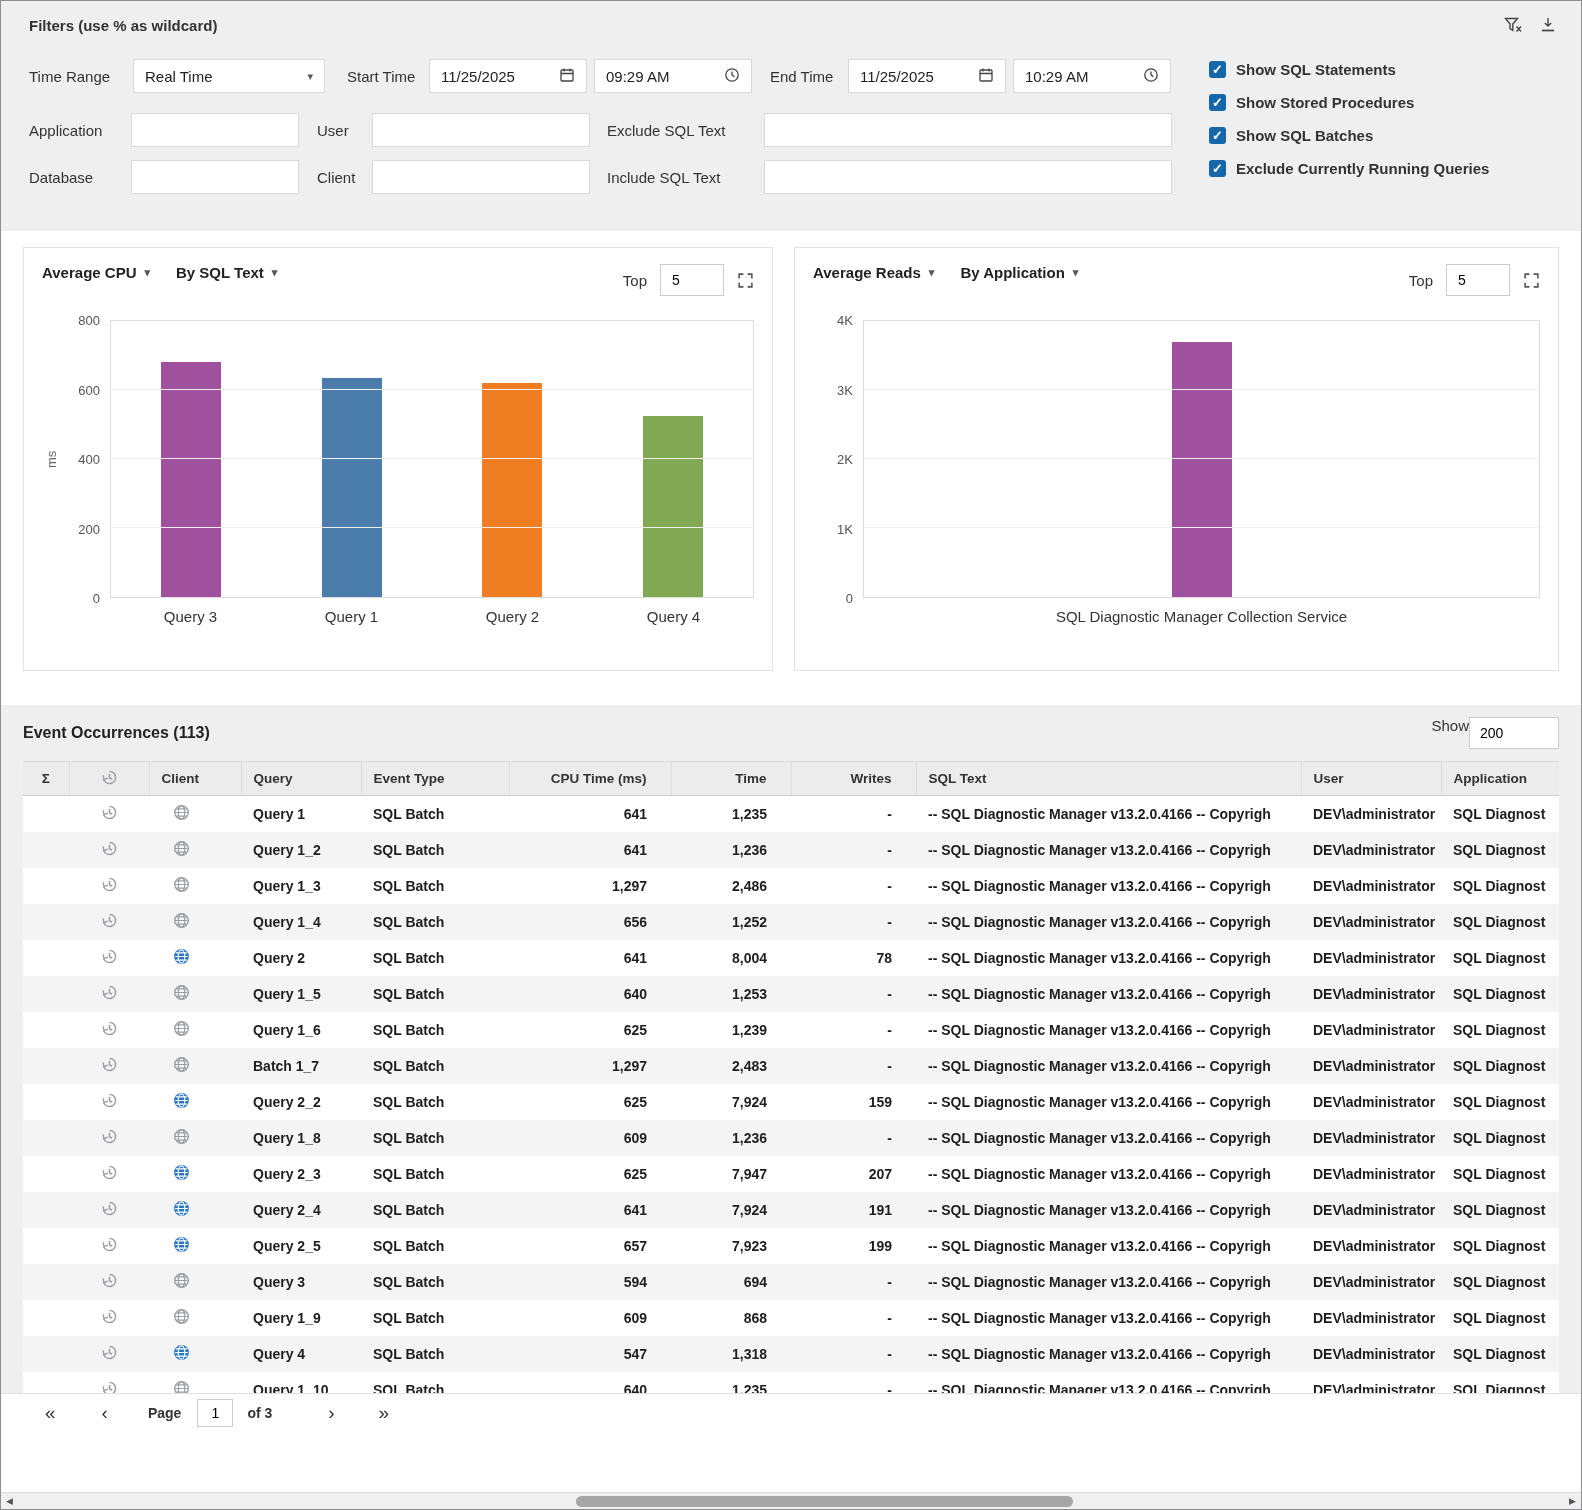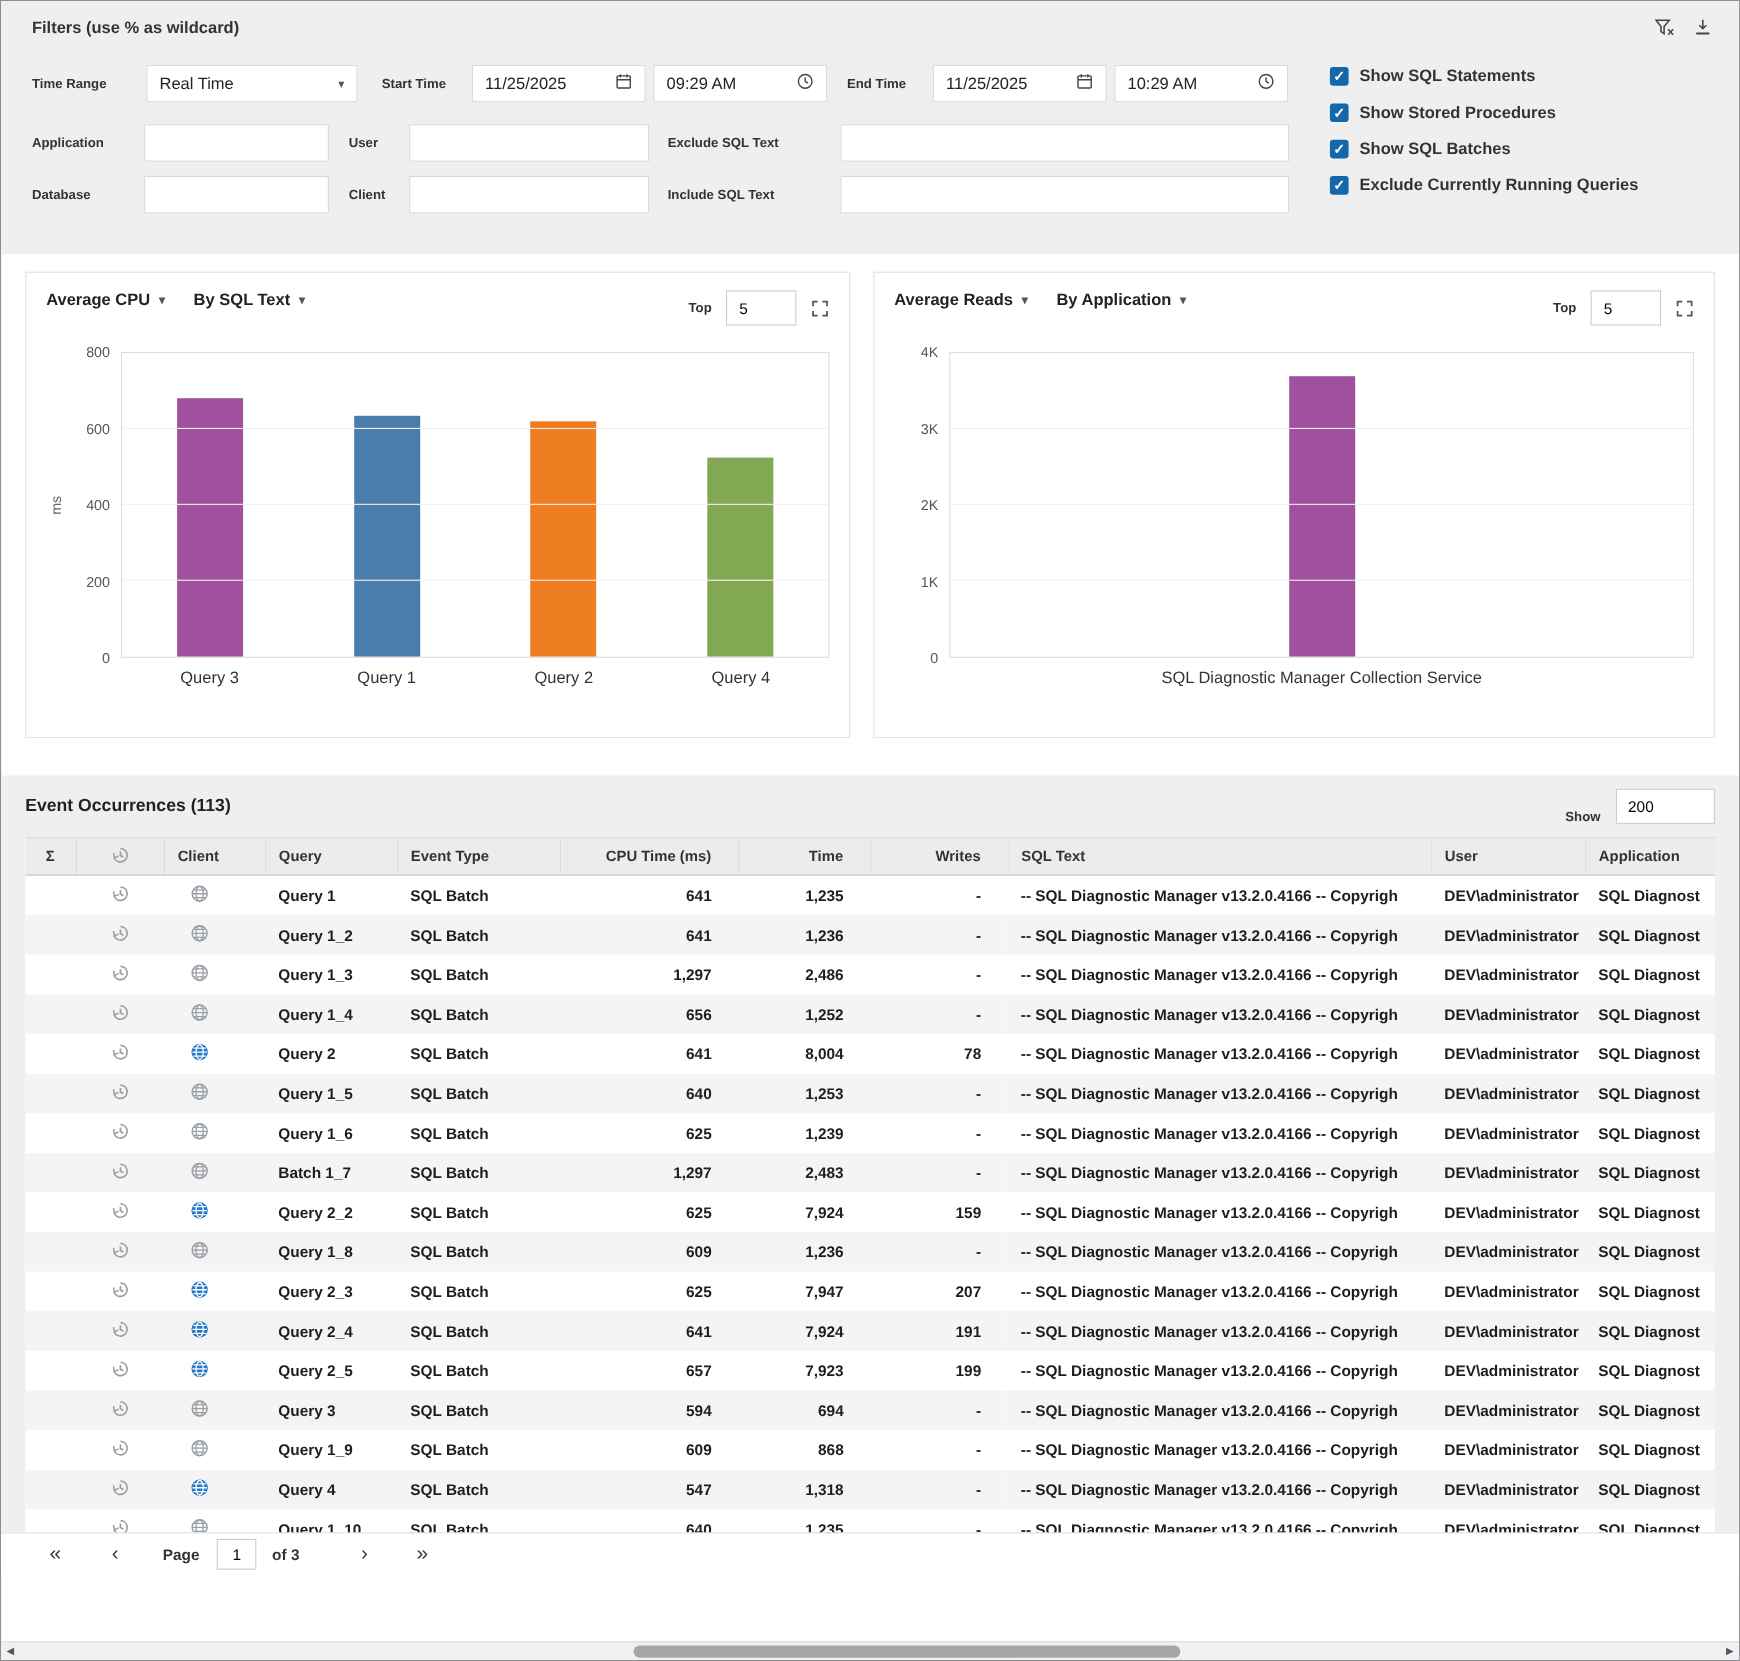--- a/index.html
+++ b/index.html
@@ -11,21 +11,21 @@
   .tab{padding:0 25px;line-height:51px;font-size:13.5px;font-weight:bold;color:#0d5a8e;letter-spacing:.4px;border-right:1px solid #e6e6e6;cursor:pointer;white-space:nowrap}
   .tab.active{background:#fff;border-right:1px solid #cfcfcf;border-left:1px solid #cfcfcf}
 
   
   .filters{position:relative;height:230px;background:#efefef}
   .f-title{position:absolute;top:16px;left:28px;font-size:15px;font-weight:bold;color:#333}
   .f-icons{position:absolute;top:15px;right:24px;display:flex;gap:16px}
   .icon-btn{cursor:pointer;display:inline-flex;align-items:center}
   .frow{position:absolute;left:28px;display:flex;align-items:center;height:34px}
   .frow1{top:58px}.frow2{top:112px}.frow3{top:159px}
-  .flabel{font-size:12px;font-weight:bold;color:#333;display:inline-block}
+  .flabel{font-size:15px;font-weight:normal;color:#333;display:inline-block}
   .w104{width:104px}.w82{width:82px}.w78{width:78px}.w102{width:102px}.w55{width:55px}.w157{width:157px}
   .ml22{margin-left:22px}.ml18{margin-left:18px}.ml7{margin-left:7px}
   .mr18{margin-right:18px}.mr17{margin-right:17px}
   .fselect,.finput{height:34px;background:#fff;border:1px solid #d9d9d9;display:flex;align-items:center;justify-content:space-between;padding:0 11px;font-size:15px;color:#222;cursor:pointer}
   .fselect{width:192px}
   .finput{width:158px}
   .finputbox{height:34px;background:#fff;border:1px solid #d9d9d9;font-size:15px;padding:0 10px;color:#222}
   .w168{width:168px}.w218{width:218px}.w408{width:408px}
   .caret{font-size:11px;color:#555}
   .fchecks{position:absolute;left:1208px;top:60px}
@@ -52,21 +52,21 @@
   .slot{flex:1;display:flex;justify-content:center;align-items:flex-end;height:100%}
   .bar{width:60px}
   .xrow{display:flex;margin-top:10px}
   .xrow .slots{height:auto;align-items:flex-start}
   .slot.xlab{font-size:15px;color:#333;height:auto;align-items:flex-start;text-align:center}
 
   
   .events{margin-top:34px;background:#efefef;padding:0 22px}
   .events-head{height:56px;display:flex;align-items:center;justify-content:space-between}
   .events-title{font-size:16px;font-weight:bold;color:#222}
-  .events-show{display:flex;align-items:flex-end;gap:14px}
+  .events-show{display:flex;align-items:flex-start;}
   .show-input{width:90px;height:32px;border:1px solid #ccc;background:#fff;font-size:14px;padding:0 10px}
   .table-clip{height:632px;overflow:hidden;background:#fff}
   table{border-collapse:collapse;table-layout:fixed;width:1648px;font-size:14px}
   th{height:34px;background:#ececec;border-top:1px solid #d8d8d8;border-bottom:1px solid #cfcfcf;border-right:1px solid #dddddd;font-weight:bold;color:#333;text-align:left;padding:0 12px;font-size:13.5px;white-space:nowrap;overflow:hidden}
   td{height:36px;padding:0 12px;color:#1d1d1d;font-weight:600;white-space:nowrap;overflow:hidden}
   tr:nth-child(even) td{background:#f4f4f4}
   .c-sigma{width:46px;text-align:center}
   .c-hist{width:80px;text-align:center}
   .c-det{width:92px}
   .c-query{width:120px}

